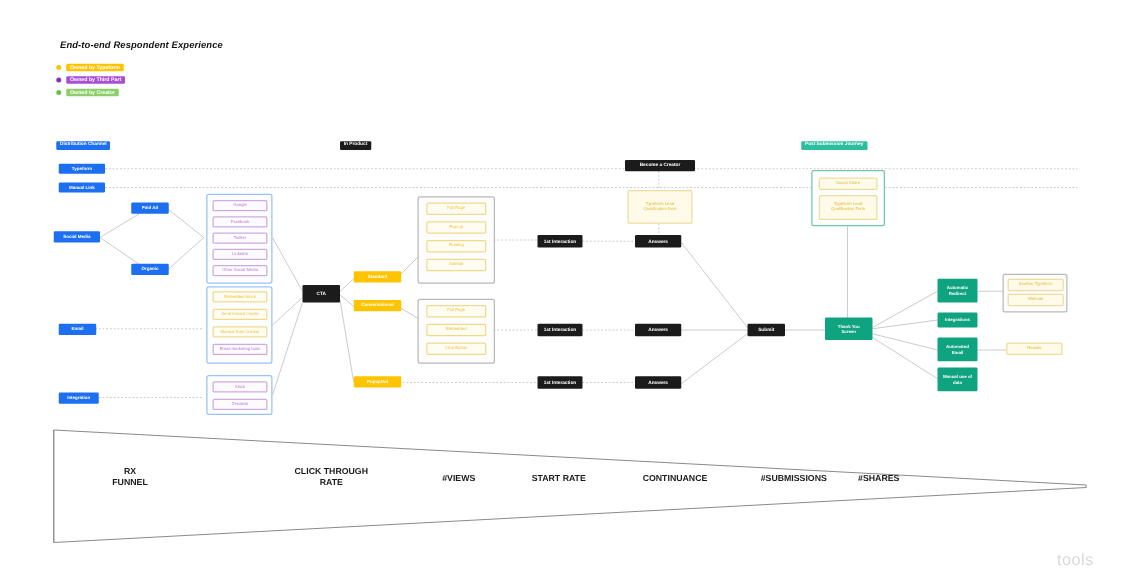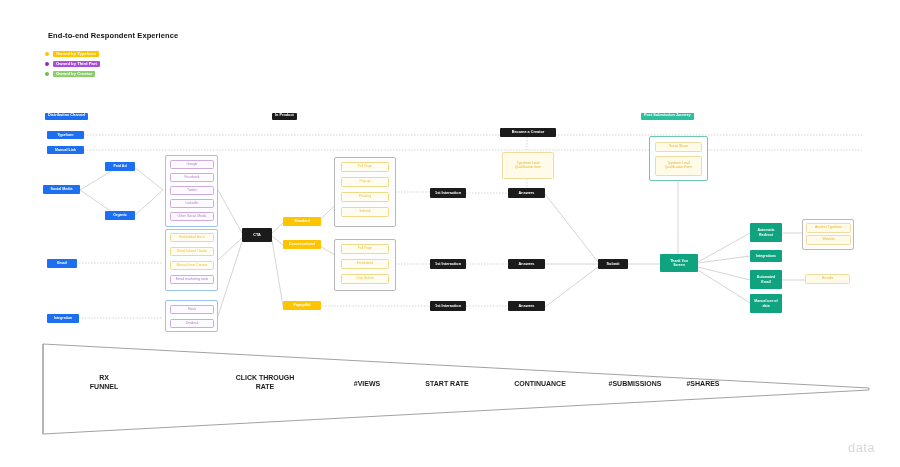--- a/index.html
+++ b/index.html
@@ -8,21 +8,21 @@
     background:#ffffff;
     font-family:"Liberation Sans", sans-serif;
     overflow:hidden;
     position:relative;
   }
   #board{position:absolute;left:0;top:0;width:900px;height:467px;}
   svg#wires{position:absolute;left:0;top:0;width:900px;height:467px;pointer-events:none;}
 
   .title{
     position:absolute;left:48px;top:31px;
-    font-size:7.5px;font-weight:bold;color:#111;letter-spacing:.1px;
+    font-size:7.5px;font-weight:bold;color:#111;letter-spacing:.1px;font-style:italic;
   }
 
   
   .legend{position:absolute;left:45px;top:50px;}
   .legend-row{display:flex;align-items:center;height:8px;margin-bottom:2px;}
   .legend-dot{width:4px;height:4px;border-radius:50%;margin-right:4px;flex:0 0 auto;}
   .legend-chip{
     font-size:4.2px;color:#fff;font-weight:bold;
     padding:1.2px 3px;border-radius:1px;white-space:nowrap;line-height:1;
   }
@@ -234,14 +234,14 @@
 FUNNEL</div>
     <div class="funnel-label" style="left:168px;top:30px;width:110px;">CLICK THROUGH
 RATE</div>
     <div class="funnel-label" style="left:290px;top:36px;width:70px;">#VIEWS</div>
     <div class="funnel-label" style="left:365px;top:36px;width:80px;">START RATE</div>
     <div class="funnel-label" style="left:448px;top:36px;width:100px;">CONTINUANCE</div>
     <div class="funnel-label" style="left:543px;top:36px;width:100px;">#SUBMISSIONS</div>
     <div class="funnel-label" style="left:626px;top:36px;width:70px;">#SHARES</div>
   </div>
 
-  <div class="miro">data</div>
+  <div class="miro">tools</div>
 </div>
 
 </body></html>

